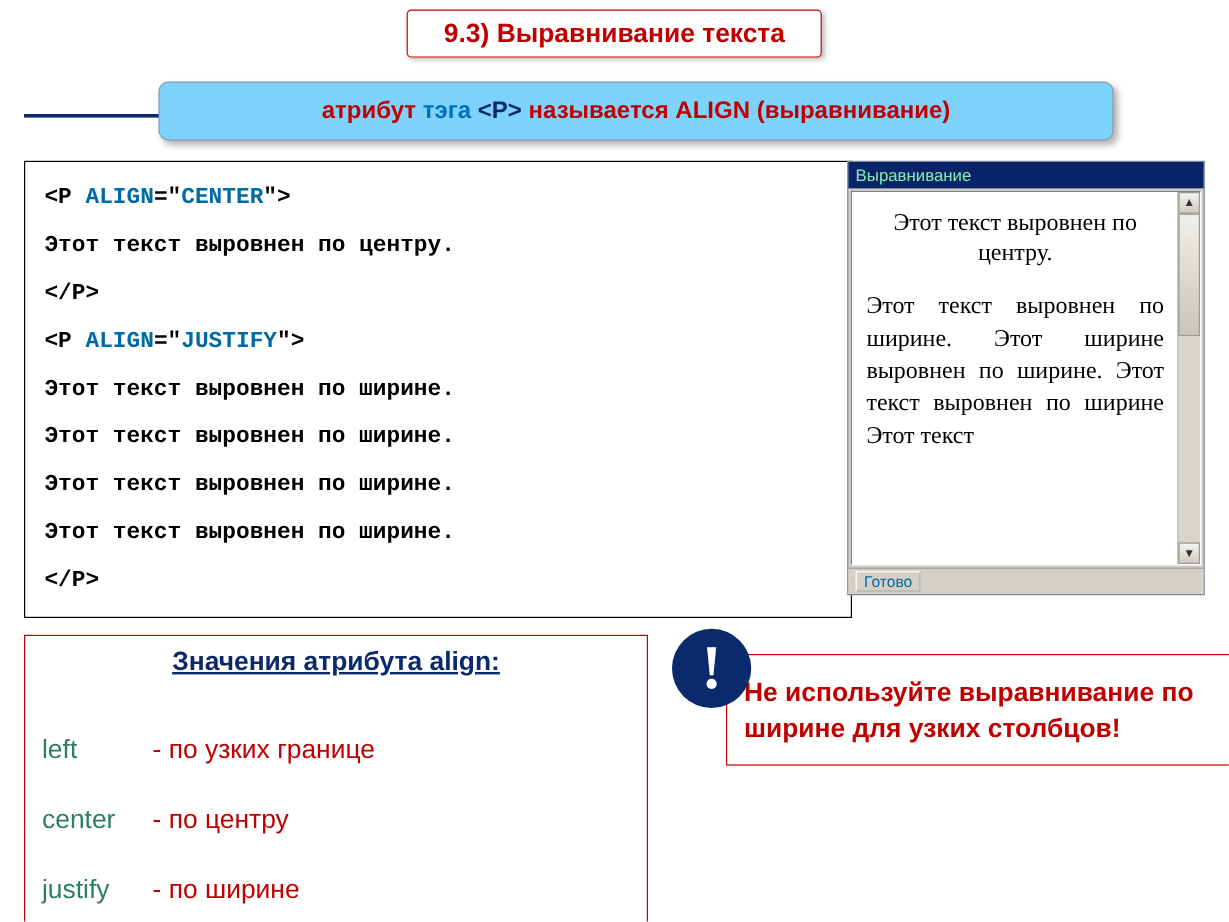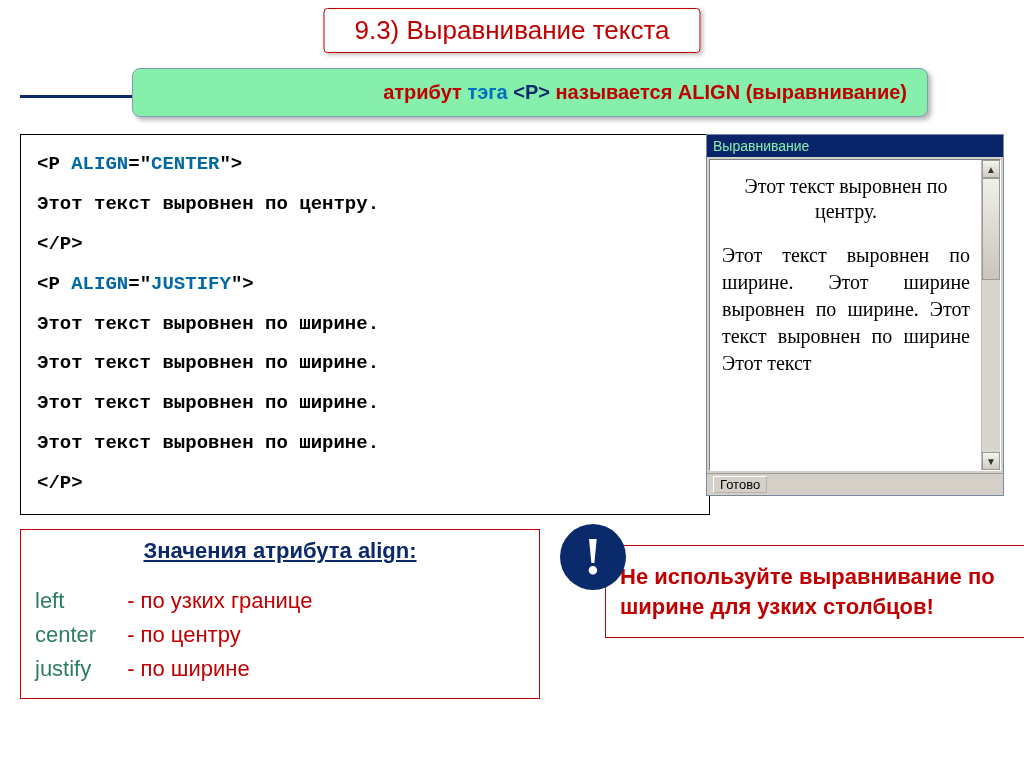--- a/index.html
+++ b/index.html
@@ -16,42 +16,42 @@
     top: 8px;
     left: 50%;
     transform: translateX(-50%);
     border: 1px solid #c00000;
     border-radius: 4px;
     padding: 6px 30px;
     box-shadow: 2px 2px 4px rgba(0,0,0,0.25);
   }
   .title-text {
     color: #c00000;
-    font-size: 26px;
-    font-weight: normal;
+    font-size: 22px;
+    font-weight: bold;
   }
   .hr-line {
     position: absolute;
     top: 95px;
     left: 20px;
     width: 380px;
     height: 3px;
     background: #0b2a6b;
   }
   .subtitle-box {
     position: absolute;
     top: 68px;
     left: 132px;
     width: 754px;
     border: 1px solid #7f9db9;
     border-radius: 8px;
-    background: #86efac;
+    background: #7dd3fc;
     padding: 12px 20px;
     box-shadow: 3px 3px 5px rgba(0,0,0,0.3);
-    text-align: right;
+    text-align: center;
   }
   .subtitle-text {
     font-size: 20px;
     font-weight: bold;
   }
   .sub-red { color: #c00000; }
   .sub-blue { color: #0070c0; }
   .sub-navy { color: #0b2a6b; }
   .code-box {
     position: absolute;
@@ -130,21 +130,21 @@
     font-size: 20px;
     color: #000;
   }
   .p-center { text-align: center; margin: 4px 0 18px 0; line-height:1.25;}
   .p-justify { text-align: justify; margin: 0; line-height:1.35;}
   .browser-status {
     background: #d4d0c8;
     border-top: 1px solid #9c9a94;
     font-size: 13px;
     padding: 2px 6px;
-    color: #000000;
+    color: #0369a1;
     display: flex;
   }
   .browser-status > div:first-child{
     border: 1px solid #b5b2a9;
     border-top-color:#fff;
     border-left-color:#fff;
     padding: 0 6px;
     flex:0 0 auto;
   }
   .values-box {
@@ -157,21 +157,21 @@
     font-size: 22px;
   }
   .values-title {
     text-decoration: underline;
     color: #0b2a6b;
     font-weight: bold;
     text-align: center;
     margin-bottom: 20px;
   }
   .values-row { color: #c00000; font-size: 22px; line-height: 1.55; }
-  .val-name { color: #2e7d63; display: inline-block; width: 86px; }
+  .val-name { color: #2e7d63; display: inline-block; width: 86px; margin-top: 24px; }
   .warning-box {
     position: absolute;
     top: 545px;
     left: 605px;
     width: 392px;
     border: 1px solid #c00000;
     padding: 16px 14px;
     font-size: 22px;
     font-weight: bold;
     color: #c00000;

